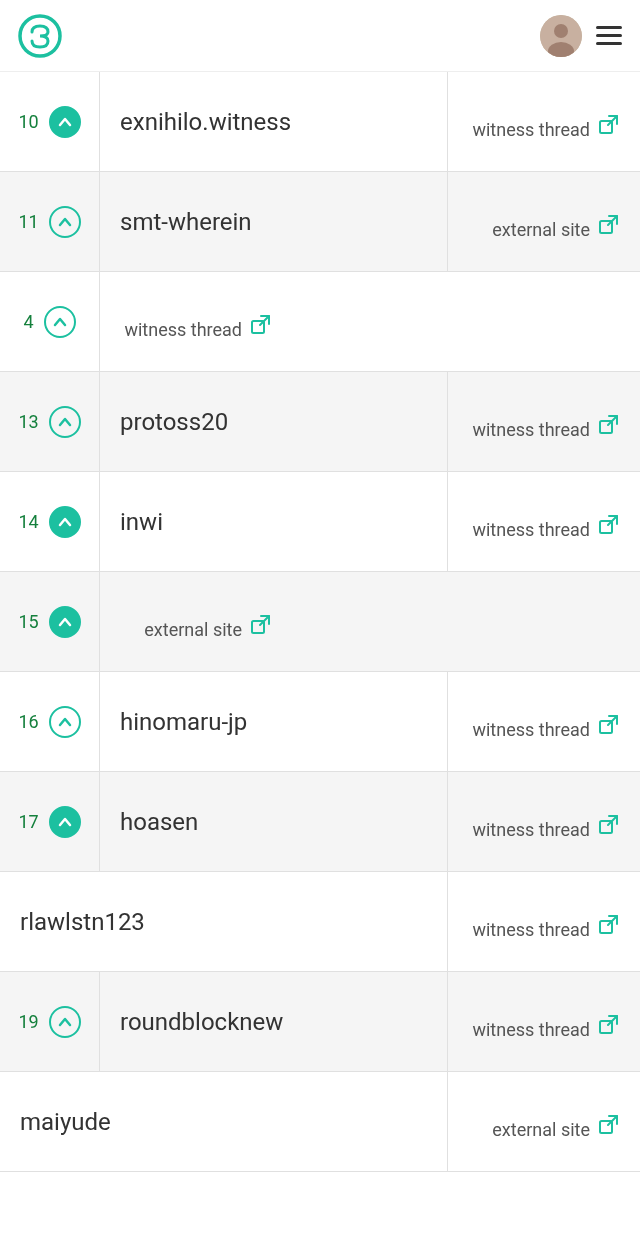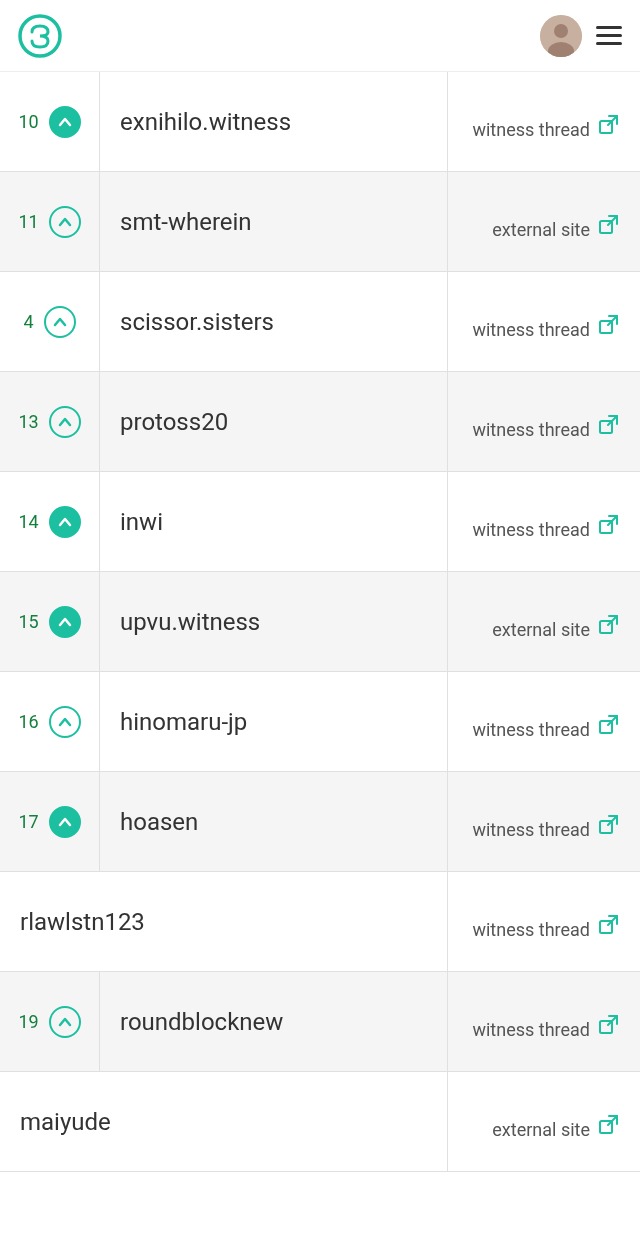--- a/index.html
+++ b/index.html
@@ -233,21 +233,20 @@
   </div>
     <div class="witness-row">
     <div class="col-rank">
       <span class="rank-num">4</span>
       <button class="vote-btn" aria-label="Vote for scissor.sisters">
         <svg viewBox="0 0 16 16" fill="none" xmlns="http://www.w3.org/2000/svg">
           <polyline points="3,11 8,5 13,11" stroke="#1cc0a0" stroke-width="2.5" stroke-linecap="round" stroke-linejoin="round"></polyline>
         </svg>
       </button>
     </div>
-    <div class="col-name">scissor.sisters</div>
     <div class="col-link">
       <span class="link-text">
         witness thread
         <span class="ext-link-icon">
           <svg width="22" height="22" viewBox="0 0 22 22" fill="none" xmlns="http://www.w3.org/2000/svg">
             <rect x="2" y="8" width="12" height="12" rx="1.5" stroke="#1cc0a0" stroke-width="2" fill="none"></rect>
             <path d="M11 3h8v8" stroke="#1cc0a0" stroke-width="2" stroke-linecap="round" stroke-linejoin="round" fill="none"></path>
             <line x1="19" y1="3" x2="10" y2="12" stroke="#1cc0a0" stroke-width="2" stroke-linecap="round"></line>
           </svg>
         </span>
@@ -302,21 +301,20 @@
   </div>
     <div class="witness-row">
     <div class="col-rank">
       <span class="rank-num">15</span>
       <button class="vote-btn filled" aria-label="Vote for upvu.witness">
         <svg viewBox="0 0 16 16" fill="none" xmlns="http://www.w3.org/2000/svg">
           <polyline points="3,11 8,5 13,11" stroke="#fff" stroke-width="2.5" stroke-linecap="round" stroke-linejoin="round"></polyline>
         </svg>
       </button>
     </div>
-    <div class="col-name">upvu.witness</div>
     <div class="col-link">
       <span class="link-text">
         external site
         <span class="ext-link-icon">
           <svg width="22" height="22" viewBox="0 0 22 22" fill="none" xmlns="http://www.w3.org/2000/svg">
             <rect x="2" y="8" width="12" height="12" rx="1.5" stroke="#1cc0a0" stroke-width="2" fill="none"></rect>
             <path d="M11 3h8v8" stroke="#1cc0a0" stroke-width="2" stroke-linecap="round" stroke-linejoin="round" fill="none"></path>
             <line x1="19" y1="3" x2="10" y2="12" stroke="#1cc0a0" stroke-width="2" stroke-linecap="round"></line>
           </svg>
         </span>

